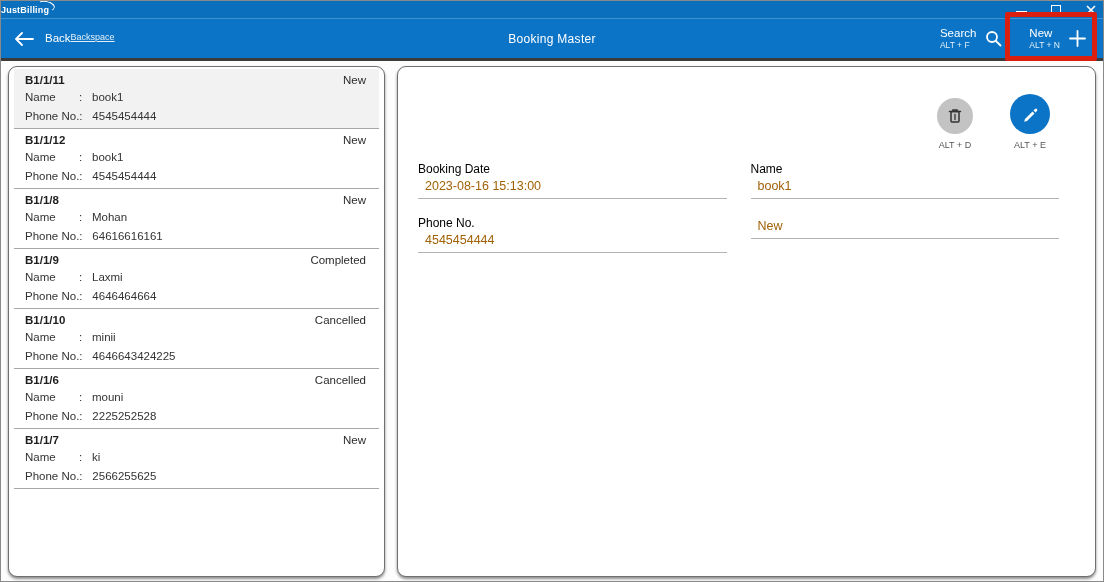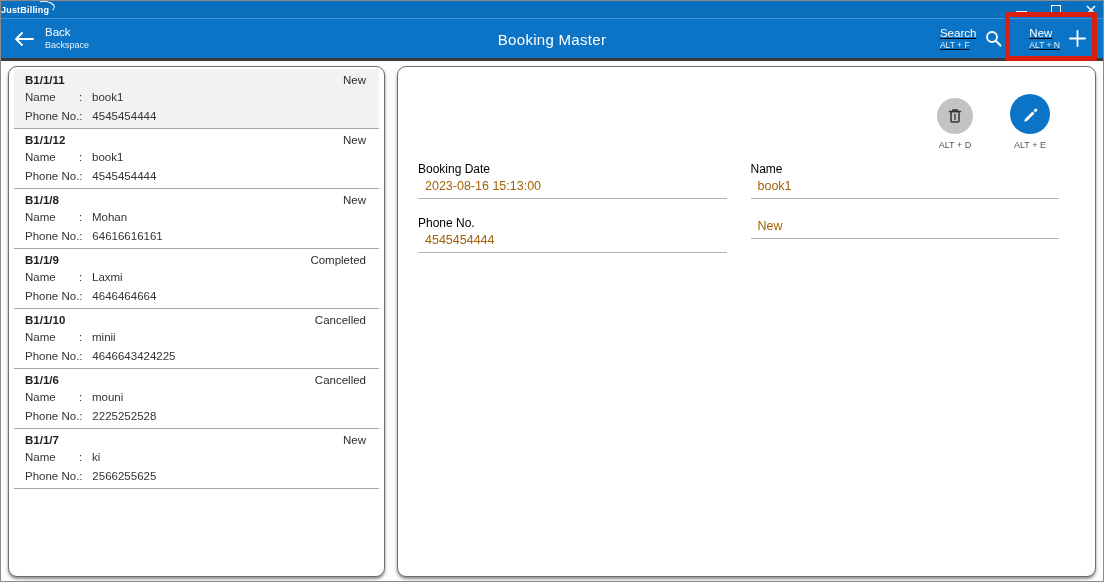--- a/index.html
+++ b/index.html
@@ -30,28 +30,28 @@
   .win-min-bar { width:11px; height:2px; background:#fff; margin-top:5px; }
   .win-max-box { width:10px; height:9px; border:1.5px solid #fff; }
 
   
   .header {
     height:43px; background:#0b74c6; position:relative;
     border-top:1px solid #4392d0; border-bottom:3px solid #3b3b3b;
     display:flex; align-items:center;
   }
   .back { display:flex; align-items:center; gap:11px; margin-left:13px; color:#fff; }
-  .back-labels { display:flex; flex-direction:column; line-height:1.2; }
+  .back-labels { display:flex; flex-direction:row; line-height:1.2; }
   .back-label { font-size:11.5px; }
-  .back-shortcut { font-size:9px; opacity:.88; }
+  .back-shortcut { font-size:9px; opacity:.88;text-decoration:underline; }
   .header-title {
     position:absolute; left:50%; top:50%; transform:translate(-50%,-50%);
-    color:#fff; font-size:15px; font-weight:400; letter-spacing:.3px; white-space:nowrap;
-  }
-  .header-right { margin-left:auto; display:flex; align-items:center;text-decoration:underline; }
+    color:#fff; font-size:12px; font-weight:400; letter-spacing:.3px; white-space:nowrap;
+  }
+  .header-right { margin-left:auto; display:flex; align-items:center; }
   .hgroup { display:flex; align-items:center; gap:9px; color:#fff; }
   .hlabels { display:flex; flex-direction:column; line-height:1.25; }
   .hlabel { font-size:11.5px; }
   .hshortcut { font-size:8.5px; opacity:.88; }
   .search-group { margin-right:27px; }
   .new-group { margin-right:17px; }
 
   
   .annotation {
     position:absolute; left:1004px; top:11px; width:92px; height:49px;

